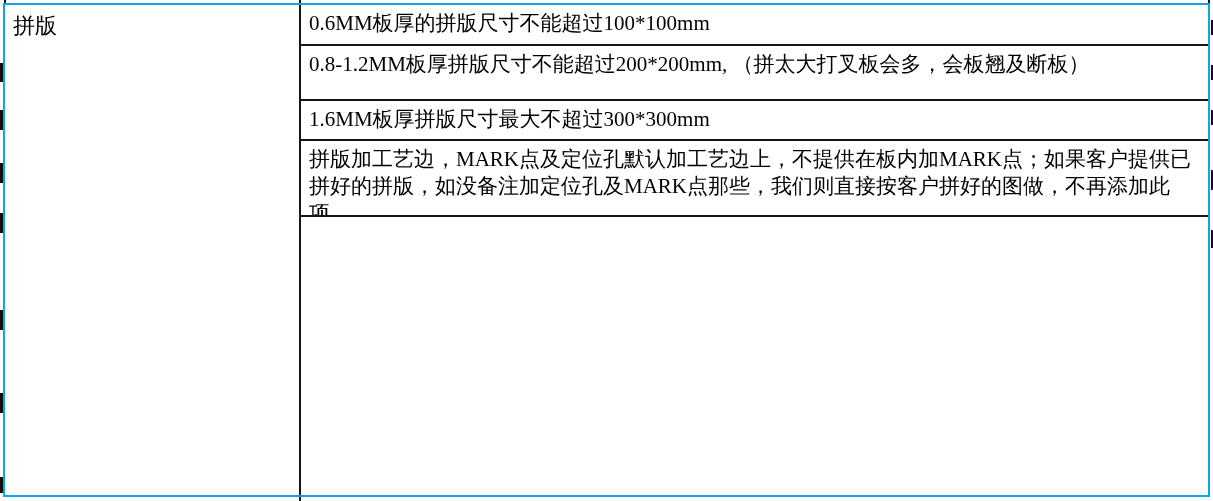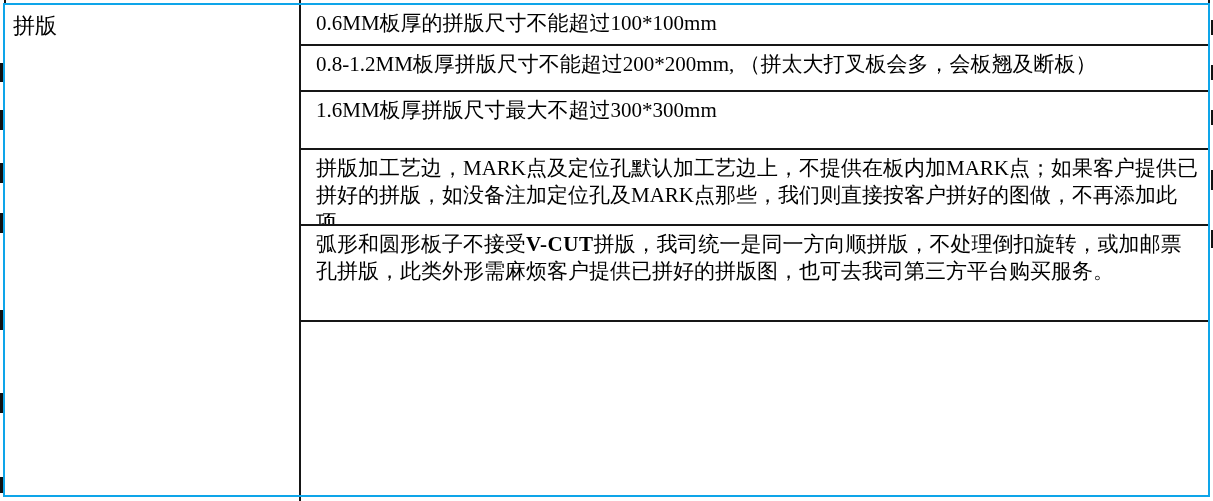--- a/index.html
+++ b/index.html
@@ -30,28 +30,28 @@
   }
   .rules-col{
     flex:1;
     display:flex;
     flex-direction:column;
     min-width:0;
   }
   .rule-row{
     border-bottom:2px solid #161616;
     box-sizing:border-box;
-    padding:5px 6px 0 15px;
+    padding:5px 6px 0 8px;
     font-size:21px;
     line-height:27px;
     overflow:hidden;
   }
   .r1{height:41px}
-  .r2{height:46px}
-  .r3{height:58px}
+  .r2{height:55px}
+  .r3{height:40px}
   .r4{height:76px}
   .r5{height:46px}
   .r6{height:84px}
   .r7{height:96px}
   .r8{flex:1;border-bottom:none}
   .vcut{font-weight:bold;letter-spacing:0.5px;}
   
   .stub{position:absolute;background:#161616;}
   .stub-top-left{left:4px;top:0;width:2px;height:3px;}
   .stub-top-div{left:299px;top:0;width:2px;height:3px;}
@@ -78,21 +78,20 @@
 <div id="canvas">
 
   <div class="tbl">
     <div class="cell-label">拼版</div>
 
     <div class="rules-col">
       <div class="rule-row r1">0.6MM板厚的拼版尺寸不能超过100*100mm</div>
       <div class="rule-row r2">0.8-1.2MM板厚拼版尺寸不能超过200*200mm, （拼太大打叉板会多，会板翘及断板）</div>
       <div class="rule-row r3">1.6MM板厚拼版尺寸最大不超过300*300mm</div>
       <div class="rule-row r4">拼版加工艺边，MARK点及定位孔默认加工艺边上，不提供在板内加MARK点；如果客户提供已拼好的拼版，如没备注加定位孔及MARK点那些，我们则直接按客户拼好的图做，不再添加此项。</div>
-      <div class="rule-row r7"><span>弧形和圆形板子不接受</span><span class="vcut">V-CUT</span><span>拼版，我司统一是同一方向顺拼版，不处理倒扣旋转，或加邮票孔拼版，此类外形需麻烦客户提供已拼好的拼版图，也可去我司第三方平台购买服务。</span></div>
     </div>
   </div>
 
   <div class="stub stub-top-left"></div>
   <div class="stub stub-top-div"></div>
   <div class="stub stub-top-right"></div>
   <div class="stub stub-bot-div"></div>
 
   <div class="frag fl1"></div>
   <div class="frag fl2"></div>

